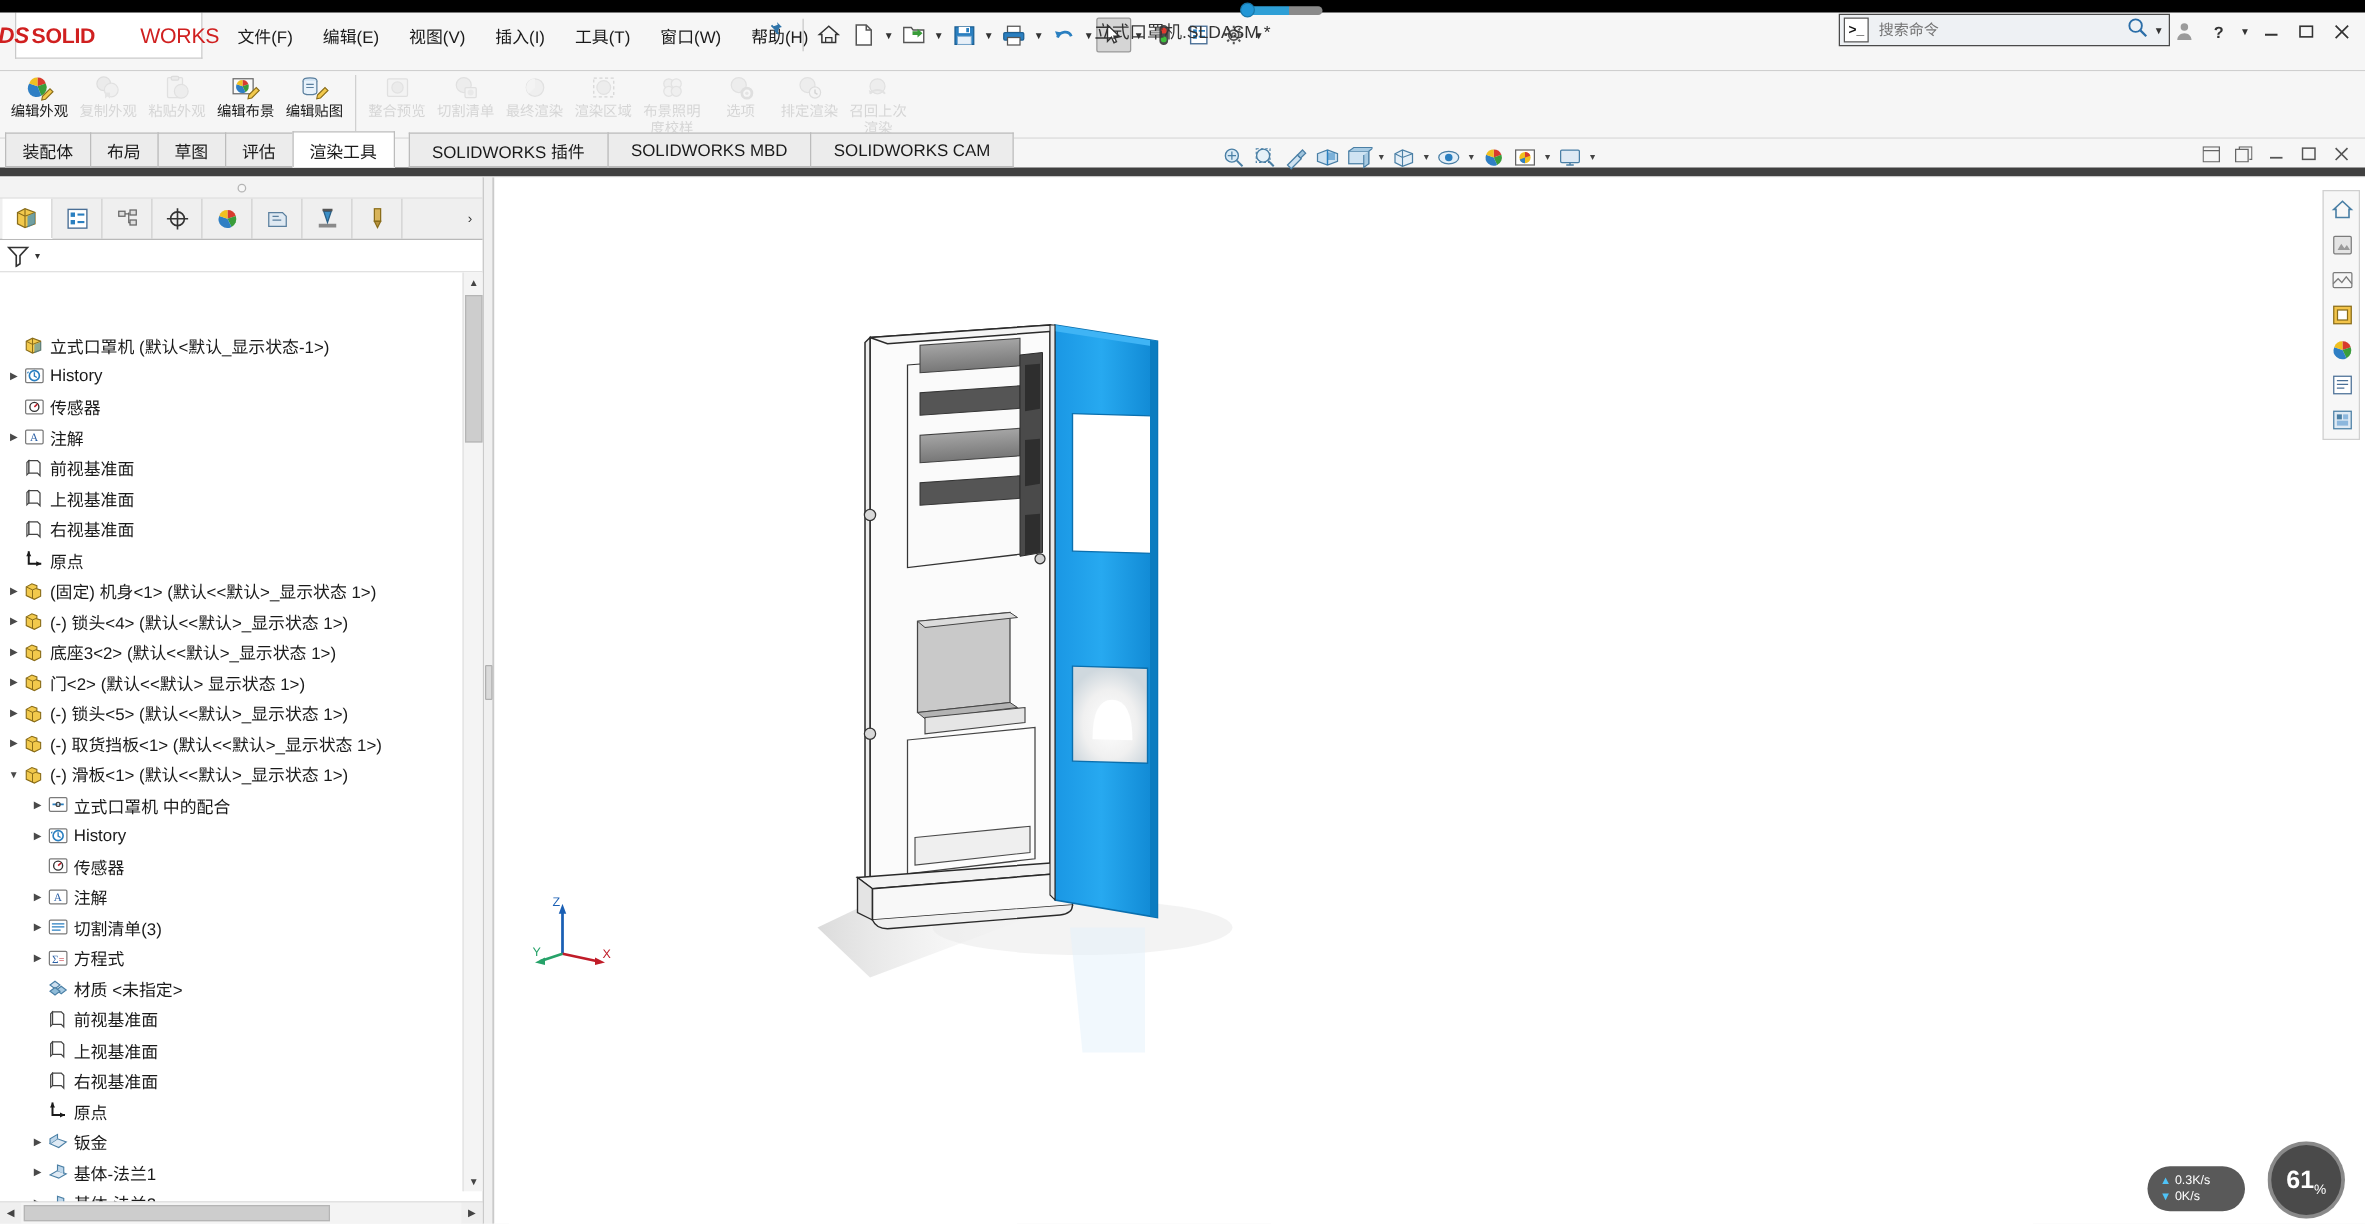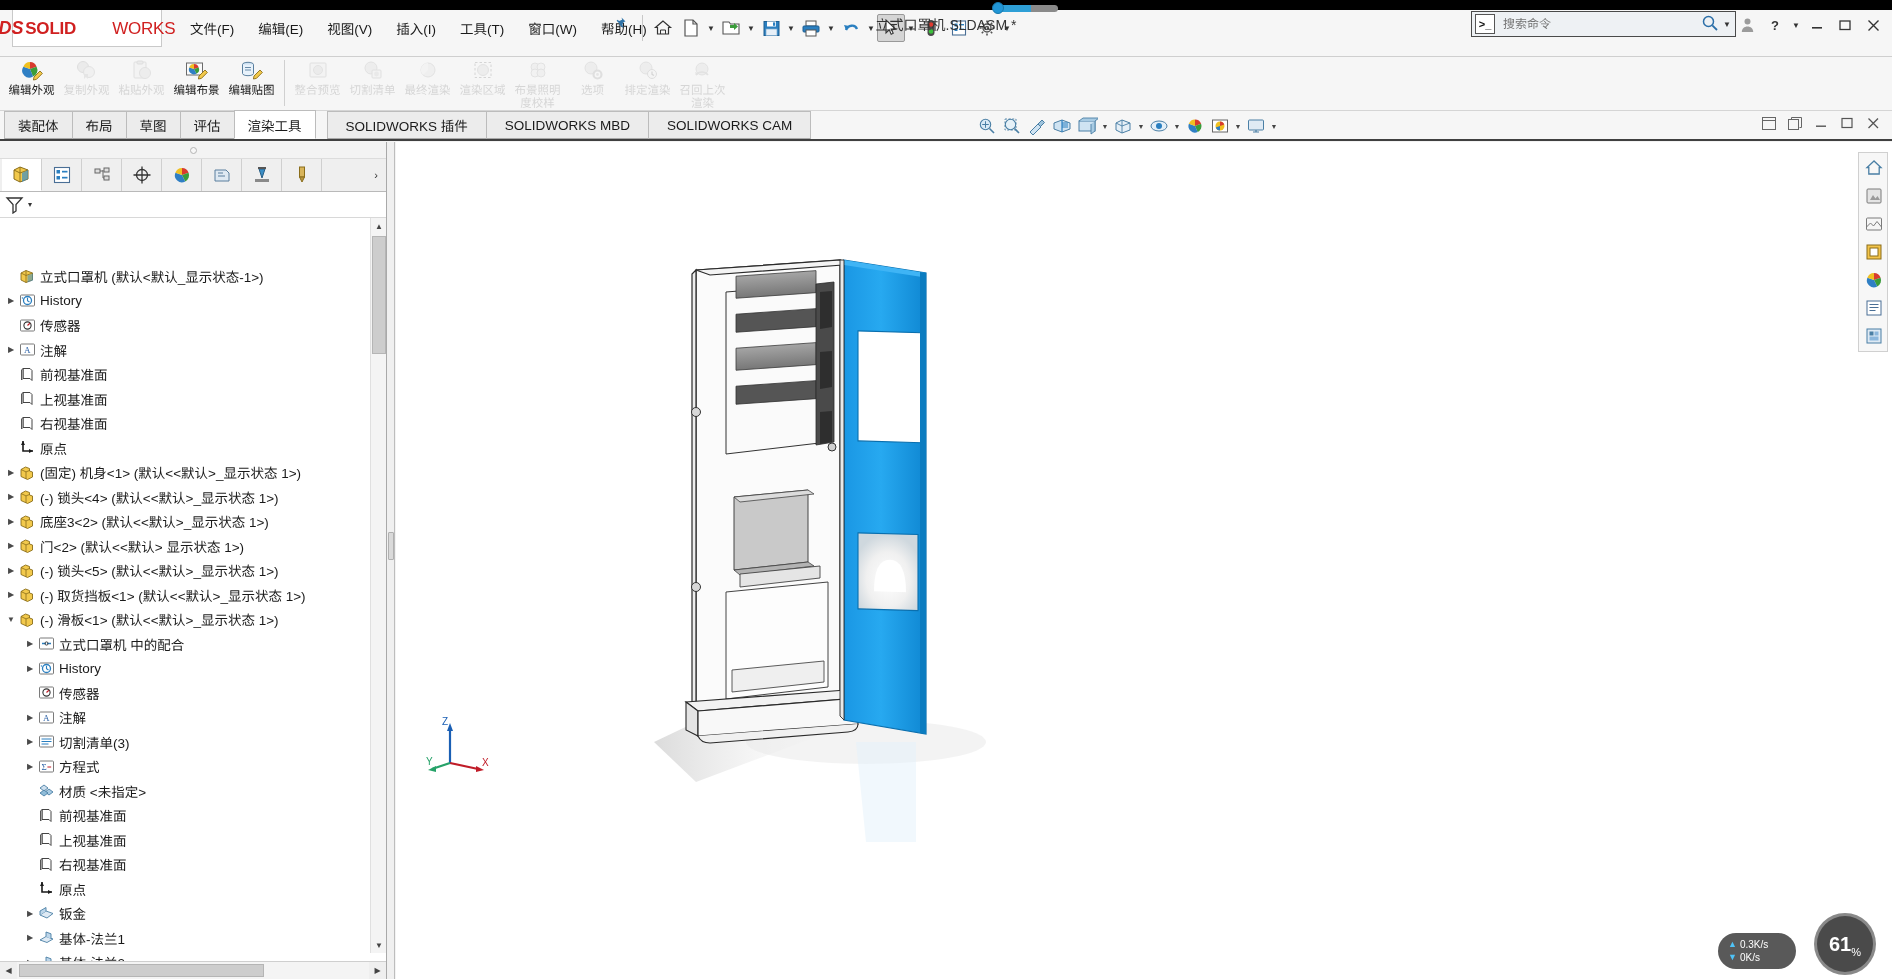--- a/index.html
+++ b/index.html
@@ -130,21 +130,21 @@
   .rb-lbl {
     font-size: 11.5px; color: #1a1a1a; line-height: 12.6px; text-align: center;
     width: 56px; word-break: break-all; margin-top: 1px;
   }
   .rb-item.disabled .rb-lbl { color: #aaa; }
   .rb-sep { width: 1px; height: 46px; background: #d0d0d0; margin: 3px 5px 0 5px; }
 
   
   .tabrow {
     position: absolute; left: 0; top: 111px; width: 1892px; height: 30px;
-    background: #f6f6f6; border-bottom: 2px solid #404040;
+    background: #f6f6f6; border-bottom: 7px solid #404040;
     display: flex; align-items: flex-end;
   }
   .tab {
     height: 28px; padding: 0 13px; display: flex; align-items: center;
     font-size: 13.5px; color: #1a1a1a; background: #ececec;
     border: 1px solid #bcbcbc; border-bottom: 1px solid #a9a9a9;
     margin-right: -1px; cursor: default; white-space: nowrap;
   }
   .tab.active {
     background: #ffffff; border-bottom: 1px solid #ffffff; height: 29px;

